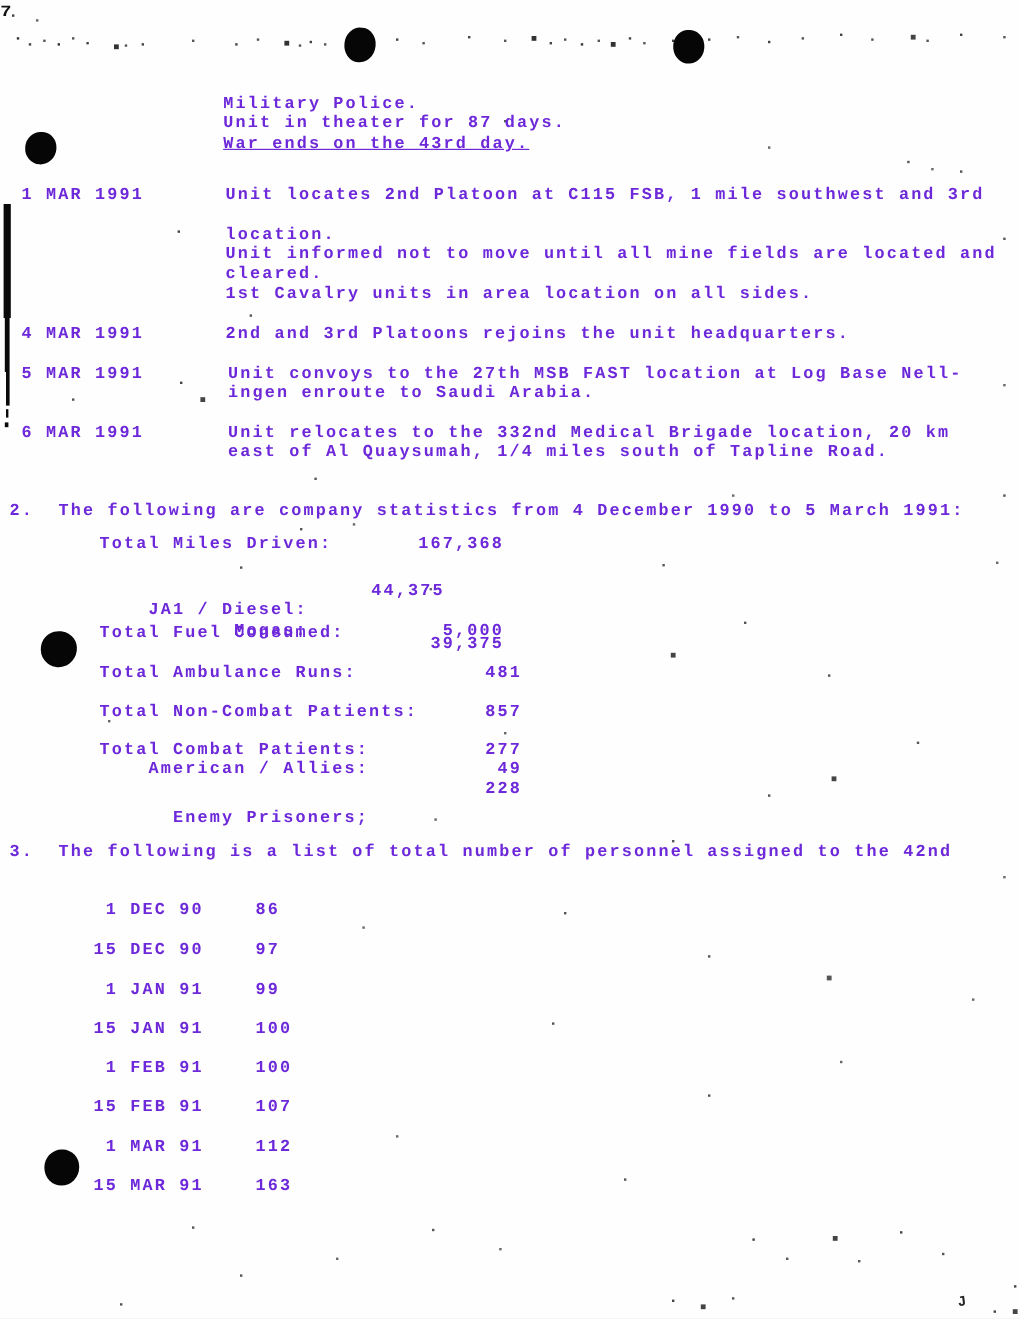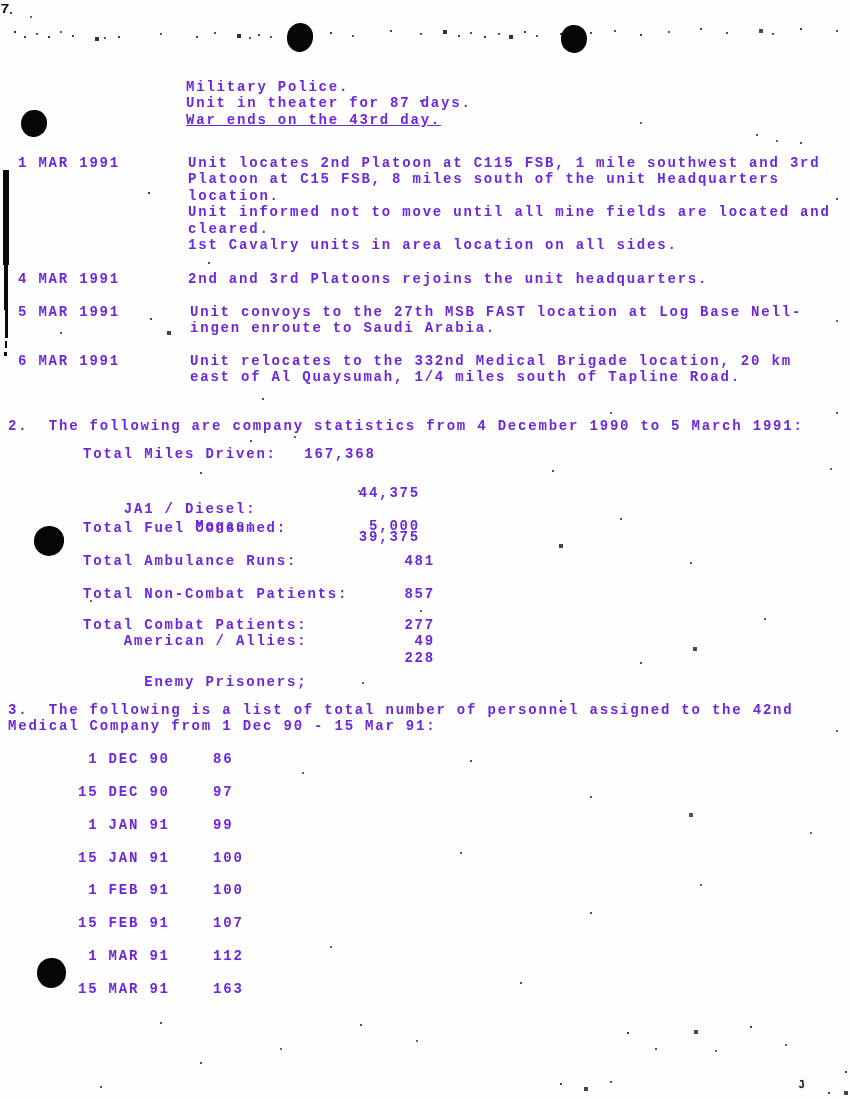--- a/index.html
+++ b/index.html
@@ -88,44 +88,43 @@
   <div class="vline" style="left:5px;top:310px;width:3px;height:28px;"></div>
   <div class="vline" style="left:5px;top:341px;width:2px;height:7px;"></div>
   <div class="vline" style="left:4px;top:352px;width:3px;height:4px;"></div>
 
   <div class="t" style="left:186px;top:79px;">Military Police.</div>
   <div class="t" style="left:186px;top:95px;">Unit in theater for 87 days.</div>
   <div class="t" style="left:186px;top:112px;text-decoration:underline;">War ends on the 43rd day.</div>
 
   <div class="t" style="left:18px;top:155px;">1 MAR 1991</div>
   <div class="t" style="left:188px;top:155px;">Unit locates 2nd Platoon at C115 FSB, 1 mile southwest and 3rd</div>
-  <div class="t" style="left:188px;top:171px;">Platoon at C15 FSB, 8 miles south of the unit Headquarters</div>
   <div class="t" style="left:188px;top:188px;">location.</div>
   <div class="t" style="left:188px;top:204px;">Unit informed not to move until all mine fields are located and</div>
   <div class="t" style="left:188px;top:221px;">cleared.</div>
   <div class="t" style="left:188px;top:237px;">1st Cavalry units in area location on all sides.</div>
 
   <div class="t" style="left:18px;top:271px;">4 MAR 1991</div>
   <div class="t" style="left:188px;top:271px;">2nd and 3rd Platoons rejoins the unit headquarters.</div>
 
   <div class="t" style="left:18px;top:304px;">5 MAR 1991</div>
   <div class="t" style="left:190px;top:304px;">Unit convoys to the 27th MSB FAST location at Log Base Nell-</div>
   <div class="t" style="left:190px;top:320px;">ingen enroute to Saudi Arabia.</div>
 
   <div class="t" style="left:18px;top:353px;">6 MAR 1991</div>
   <div class="t" style="left:190px;top:353px;">Unit relocates to the 332nd Medical Brigade location, 20 km</div>
   <div class="t" style="left:190px;top:369px;">east of Al Quaysumah, 1/4 miles south of Tapline Road.</div>
 
   <div class="t" style="left:8px;top:418px;">2.  The following are company statistics from 4 December 1990 to 5 March 1991:</div>
 
   <div class="t" style="left:83px;top:446px;">Total Miles Driven:</div>
-  <div class="t val" style="left:260px;top:446px;width:160px;text-align:center;">167,368</div>
+  <div class="t val" style="left:260px;top:446px;width:160px;">167,368</div>
 
   <div class="t" style="left:83px;top:485px;margin-top:35px;">Total Fuel Consumed:</div>
-  <div class="t val" style="left:260px;top:485px;width:160px;">44,375</div>
+  <div class="t val" style="left:260px;top:485px;width:160px;text-align:center;">44,375</div>
 
   <div class="t" style="left:83px;top:501px;">    JA1 / Diesel:</div>
   <div class="t val" style="left:260px;top:501px;width:160px;margin-top:28px;">39,375</div>
 
   <div class="t" style="left:83px;top:518px;">           Mogas:</div>
   <div class="t val" style="left:260px;top:518px;width:160px;">5,000</div>
 
   <div class="t" style="left:83px;top:553px;">Total Ambulance Runs:</div>
   <div class="t val" style="left:275px;top:553px;width:160px;">481</div>
 
@@ -135,21 +134,20 @@
   <div class="t" style="left:83px;top:617px;">Total Combat Patients:</div>
   <div class="t val" style="left:275px;top:617px;width:160px;">277</div>
 
   <div class="t" style="left:83px;top:633px;">    American / Allies:</div>
   <div class="t val" style="left:275px;top:633px;width:160px;">49</div>
 
   <div class="t" style="left:83px;top:650px;margin-top:24px;">      Enemy Prisoners;</div>
   <div class="t val" style="left:275px;top:650px;width:160px;">228</div>
 
   <div class="t" style="left:8px;top:702px;">3.  The following is a list of total number of personnel assigned to the 42nd</div>
-  <div class="t" style="left:8px;top:718px;">Medical Company from 1 Dec 90 - 15 Mar 91:</div>
 
   <div class="t" style="left:78px;top:751px;"> 1 DEC 90</div>
   <div class="t" style="left:213px;top:751px;">86</div>
 
   <div class="t" style="left:78px;top:784px;">15 DEC 90</div>
   <div class="t" style="left:213px;top:784px;">97</div>
 
   <div class="t" style="left:78px;top:817px;"> 1 JAN 91</div>
   <div class="t" style="left:213px;top:817px;">99</div>
 

